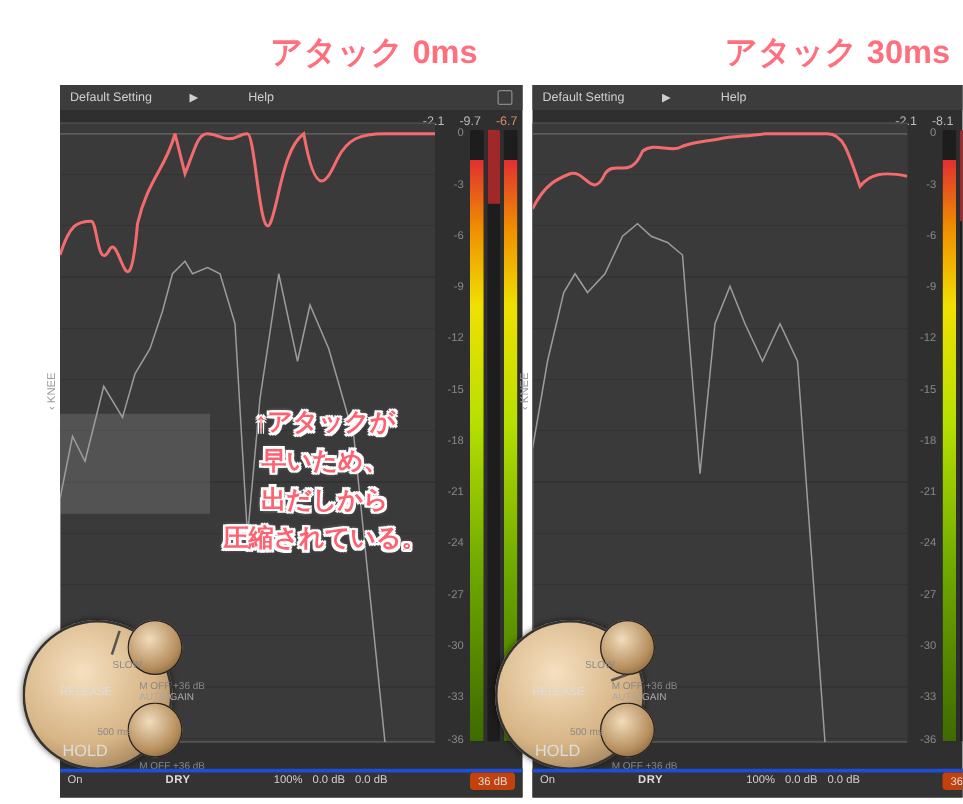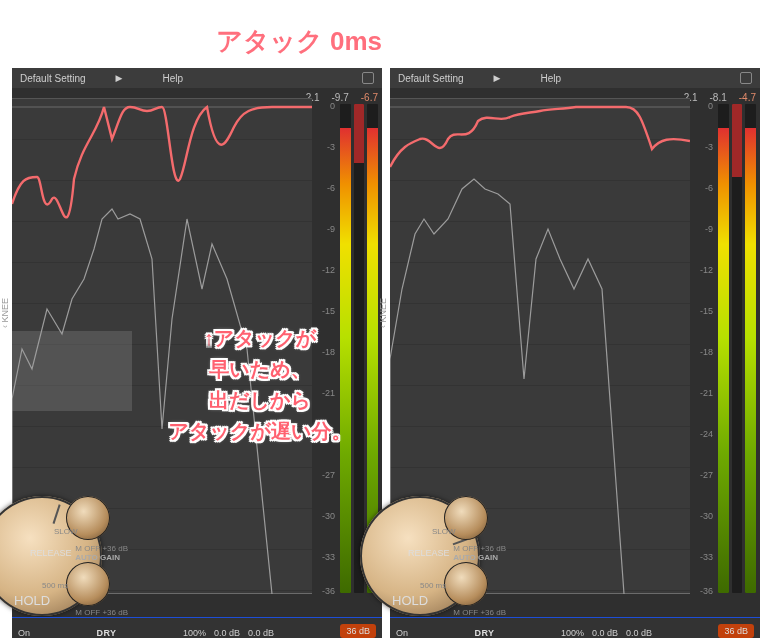--- a/index.html
+++ b/index.html
@@ -27,20 +27,21 @@
     color: #ff6f7d;
     letter-spacing: 0;
   }
   .plugin-panel {
     position: absolute;
     width: 370px;
     height: 570px;
     top: 68px;
     background: #2f2f2f;
     box-sizing: border-box;
+    margin-left: 36px;
   }
   
   .topbar {
     position: absolute;
     top: 0; left: 0; right: 0;
     height: 20px;
     background: #3c3c3c;
     color: #bdbdbd;
     font-size: 10px;
     display: flex;
@@ -182,40 +183,40 @@
     box-shadow: inset 0 0 0 1px #222;
   }
 
   .auto-gain {
     position: absolute;
     right: 24px;
     top: 58px;
     font-size: 8px;
     color: #888;
   }
-  .auto-gain .title { font-weight: bold; color:#aaa; }
-  .release-label { position:absolute; left: 18px; bottom: 58px; font-size:9px; color:#ddd; text-align:left;}
+  .auto-gain .title { font-weight: normal; color:#aaa; }
+  .release-label { position:absolute; left: 0; bottom: 58px; font-size:9px; color:#ddd; text-align:left;}
   .hold-label   { position:absolute; left: 2px; bottom: 8px;  font-size:13px; color:#ddd;}
   .slow-label   { position:absolute; left: 42px; bottom: 80px; font-size:8px; color:#888;}
   .ms-label     { position:absolute; left: 30px; bottom: 26px; font-size:8px; color:#888;}
   .moff-label2  { position:absolute; right: 24px; top: 122px; font-size:8px; color:#888;}
 
   
   .statusbar {
     position: absolute;
     left:0; right:0; bottom:0;
     height: 20px;
     background: #333;
     display: flex;
-    align-items: flex-end;
+    align-items: flex-start;
     font-size: 9px;
     color: #cfcfcf;
     padding: 0 6px;
     gap: 8px;
-    border-top: 1px solid #1d4ed8;
+    border-top: 3px solid #1d4ed8;
   }
   .statusbar .cell { white-space: nowrap; }
   .statusbar .dry { color:#ddd; font-weight:600; letter-spacing: 0.05em;}
   .statusbar .badge {
     background:#c2410c;
     padding: 2px 6px;
     border-radius: 3px;
     color:#ddd;
   }
   .statusbar .spacer { flex: 1 1 auto; }
@@ -360,22 +361,23 @@
       <span class="cell">0.0 dB</span>
       <span class="cell">0.0 dB</span>
       <span class="spacer"></span>
       <span class="cell badge">36 dB</span>
     </div>
   </div>
 
   <div class="annotation" style="left:140px">↑アタックが
 早いため、
 出だしから
-アタックが遅い分。</div>
-
+圧縮されている。</div>
+
+  <div class="col-title" style="left:390px">アタック 30ms</div>
 
   <div class="plugin-panel" style="left:390px">
 
     <div class="topbar">
       <span class="preset">Default Setting</span>
       <span class="play">▶</span>
       <span class="help">Help</span>
       <span class="spacer"></span>
       <span class="expand"></span>
     </div>

